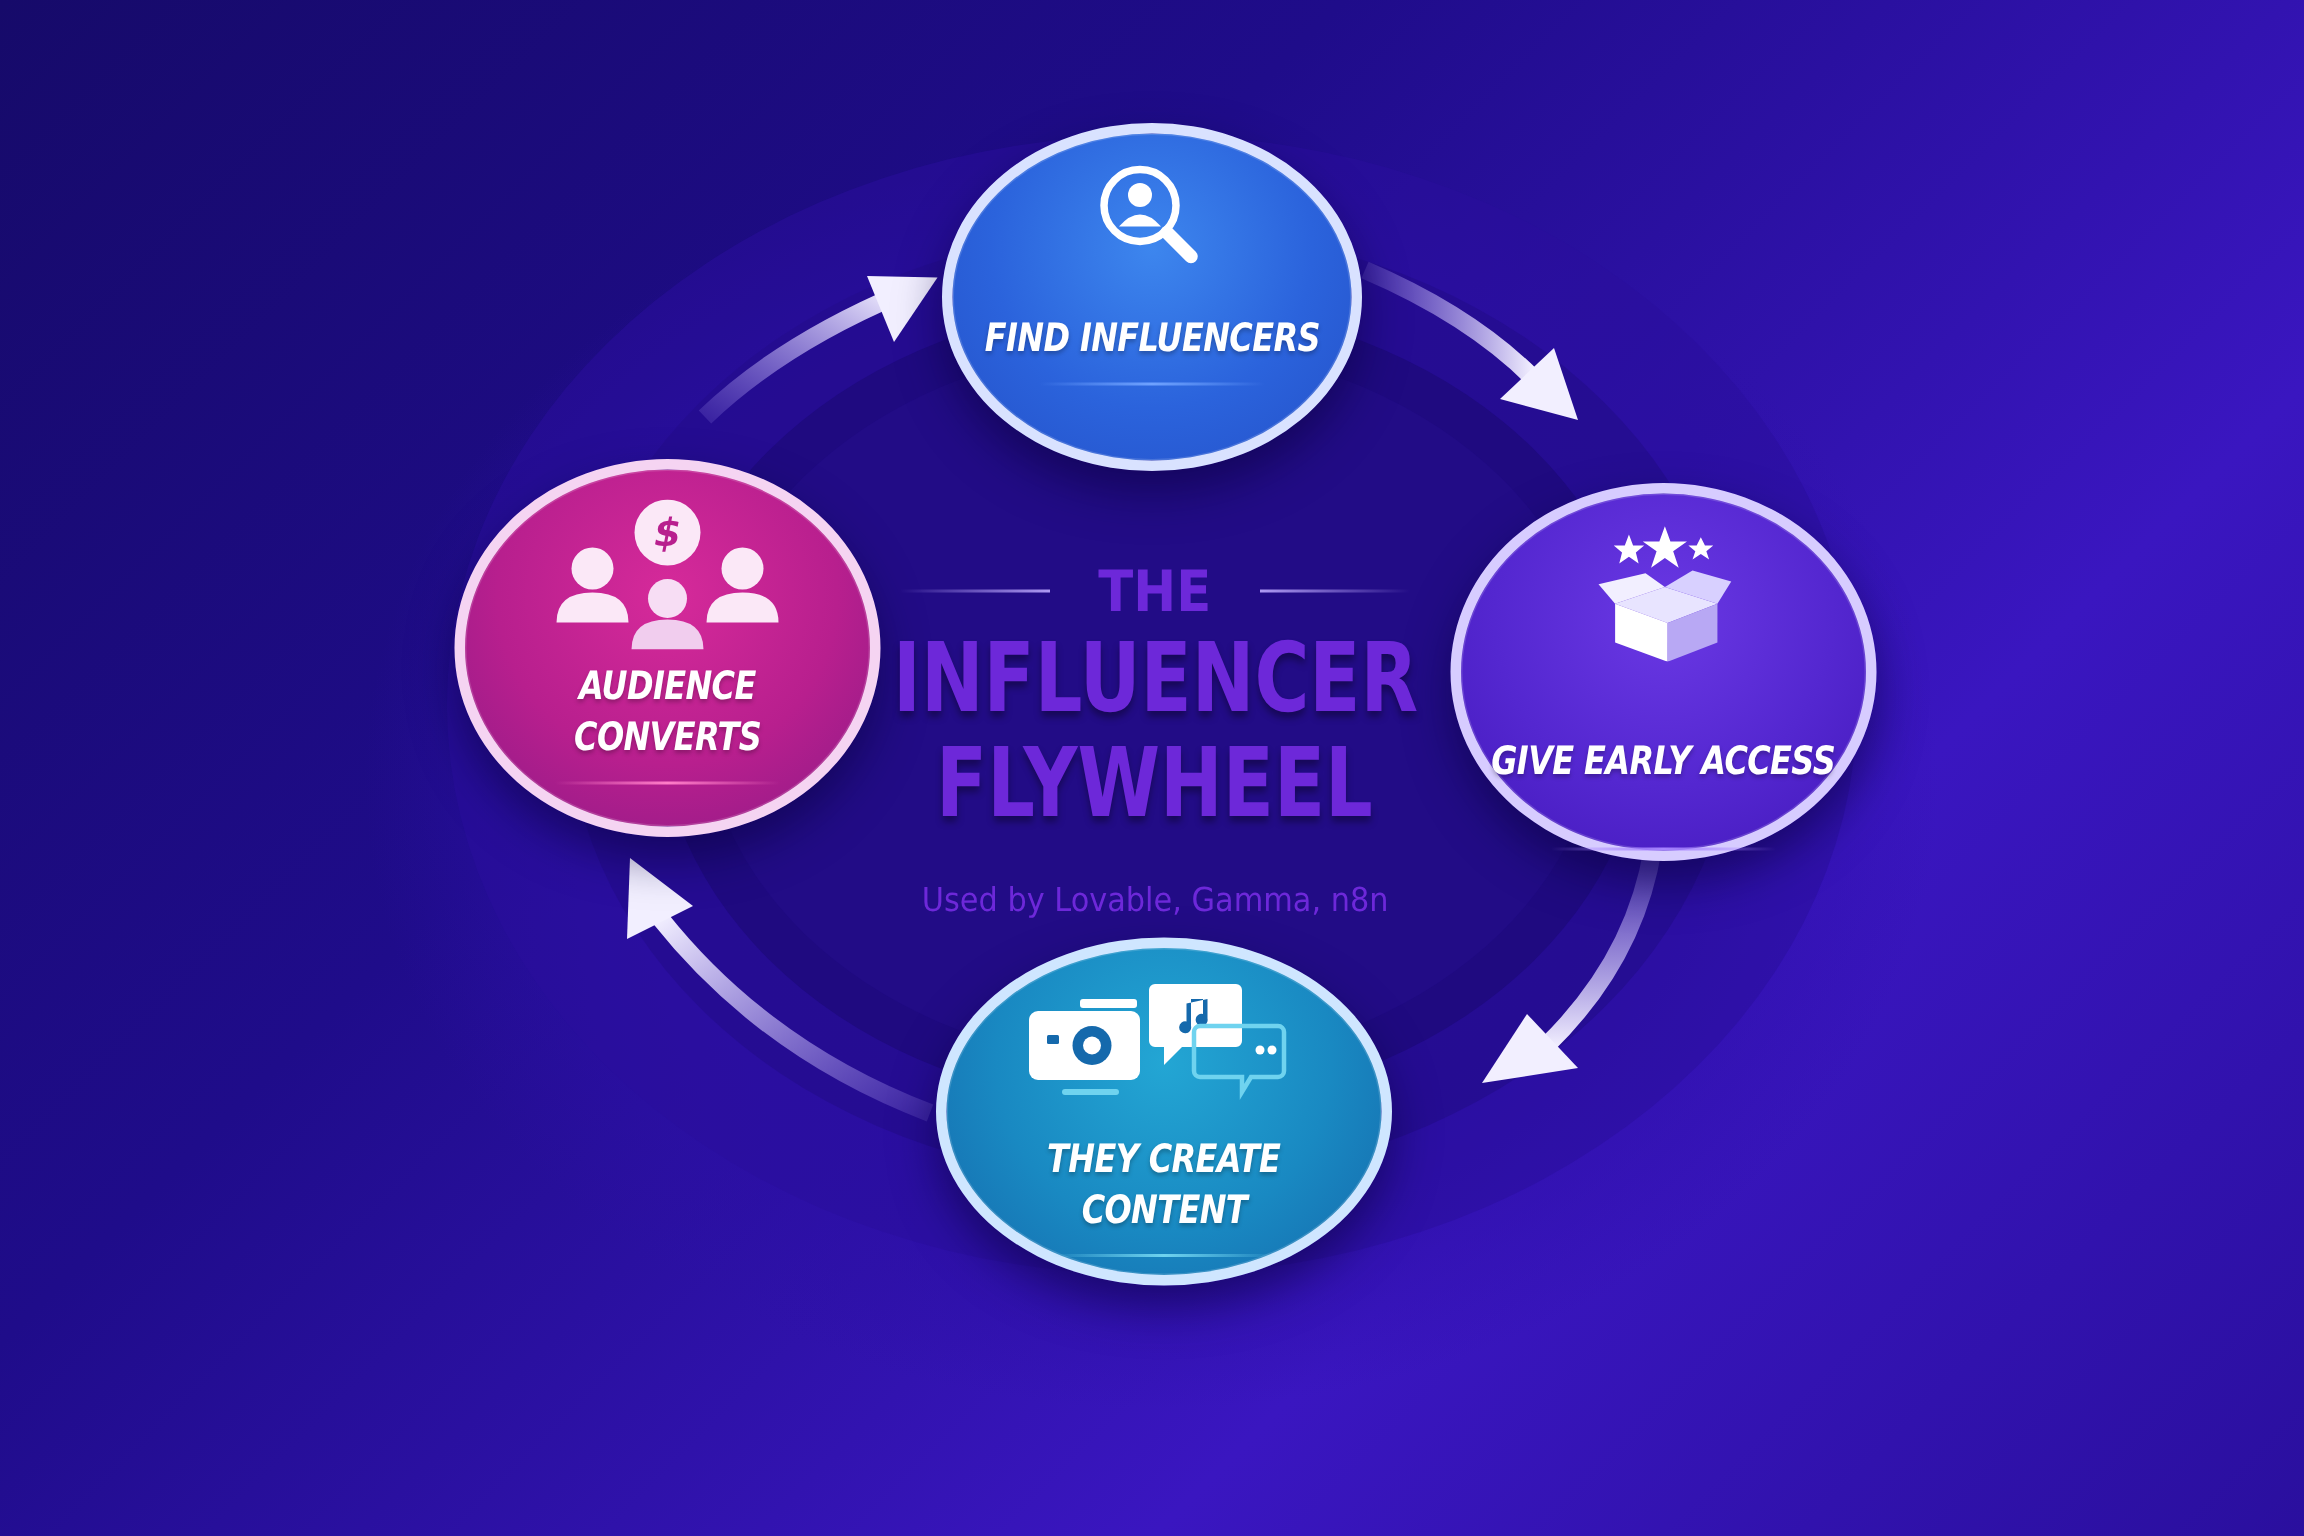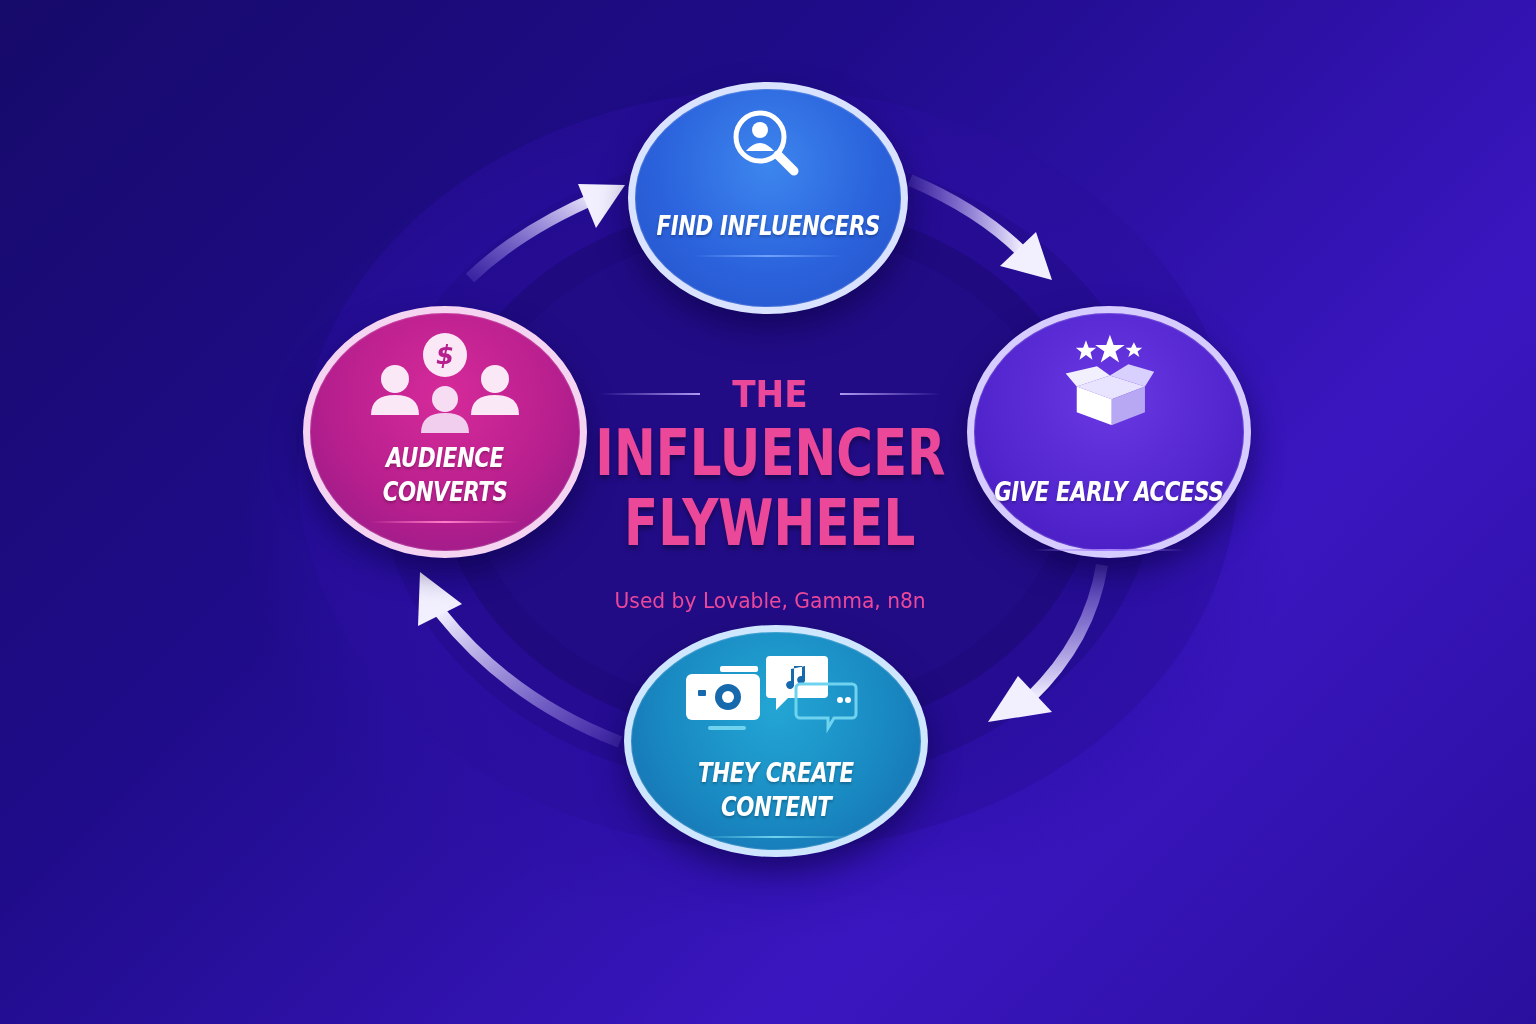--- a/index.html
+++ b/index.html
@@ -23,30 +23,30 @@
     font-family: "DejaVu Sans", "Liberation Sans", sans-serif;
     font-weight:bold; font-size:26px; letter-spacing:-0.5px; line-height:34px;
     transform: scaleX(0.82); white-space:nowrap;
     text-shadow: 0 2px 3px rgba(0,0,0,0.25);
   }
   .node .rule { height:2px; width:150px; margin-top:12px; border-radius:1px; }
   .node svg { display:block; }
 
   #node-find { left:628px; top:82px; width:280px; height:232px; border:7px solid #d9e2ff;
     background: radial-gradient(circle at 50% 35%, #3d86ee 0%, #2b63dc 55%, #2450c8 100%); padding-top:18px; }
-  #node-give { left:967px; top:306px; width:284px; height:252px; border:7px solid #d7ccff;
+  #node-give { left:967px; top:322px; width:284px; height:252px; border:7px solid #d7ccff;
     background: radial-gradient(circle at 50% 35%, #6a38e4 0%, #5427d0 55%, #4318bb 100%); padding-top:20px;gap:28px; }
   #node-create { left:624px; top:625px; width:304px; height:232px; border:7px solid #cfe6ff;
     background: radial-gradient(circle at 50% 35%, #23a6d4 0%, #1989c2 55%, #1569ac 100%); padding-top:22px;text-align:right; }
   #node-audience { left:303px; top:306px; width:284px; height:252px; border:7px solid #f5d4f2;
     background: radial-gradient(circle at 50% 35%, #d62a9a 0%, #b81f8e 55%, #8c1a86 100%); padding-top:20px; }
 
   .center {
     position:absolute; left:560px; top:360px; width:420px; height:250px;
-    display:flex; flex-direction:column; align-items:center; color:#ec4899;text-align:right;
+    display:flex; flex-direction:column; align-items:center; color:#6d28d9;text-align:right;
   }
   .center .the-row { display:flex; align-items:center; margin-top:12px; }
   .center .line { height:2px; width:100px; background:linear-gradient(90deg, rgba(170,140,255,0), rgba(190,170,255,0.9)); }
   .center .line.r { background:linear-gradient(90deg, rgba(190,170,255,0.9), rgba(170,140,255,0)); }
   .center .the { font-family:"DejaVu Sans", sans-serif; font-weight:bold; font-size:38px; margin:0 28px; transform:scaleX(0.9); }
   .center .big {
     font-family:"DejaVu Sans", sans-serif; font-weight:bold; font-size:64px; line-height:70px;
     transform:scaleX(0.78); letter-spacing:0px; white-space:nowrap;
     text-shadow: 0 4px 6px rgba(0,0,0,0.35);
   }

